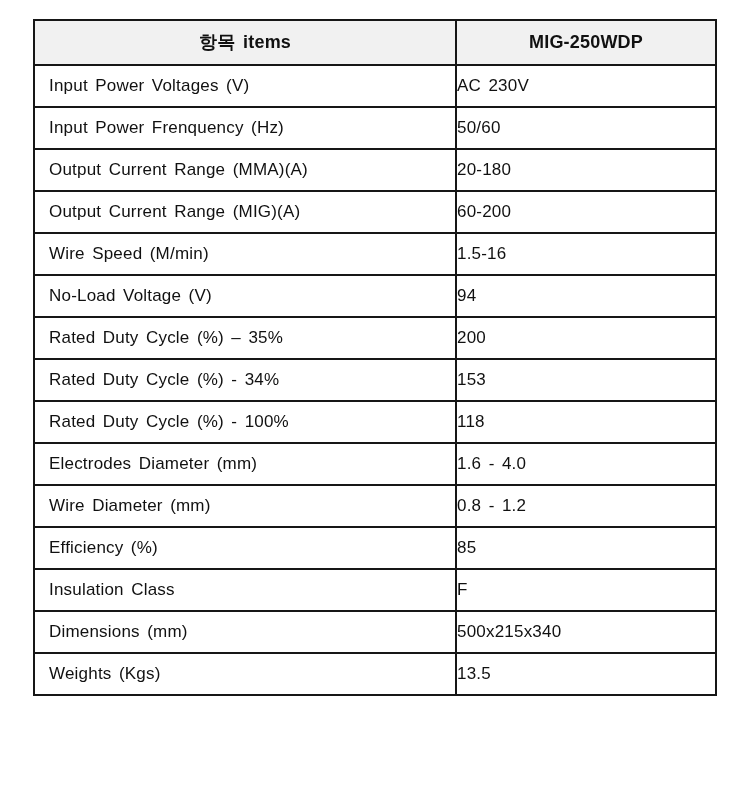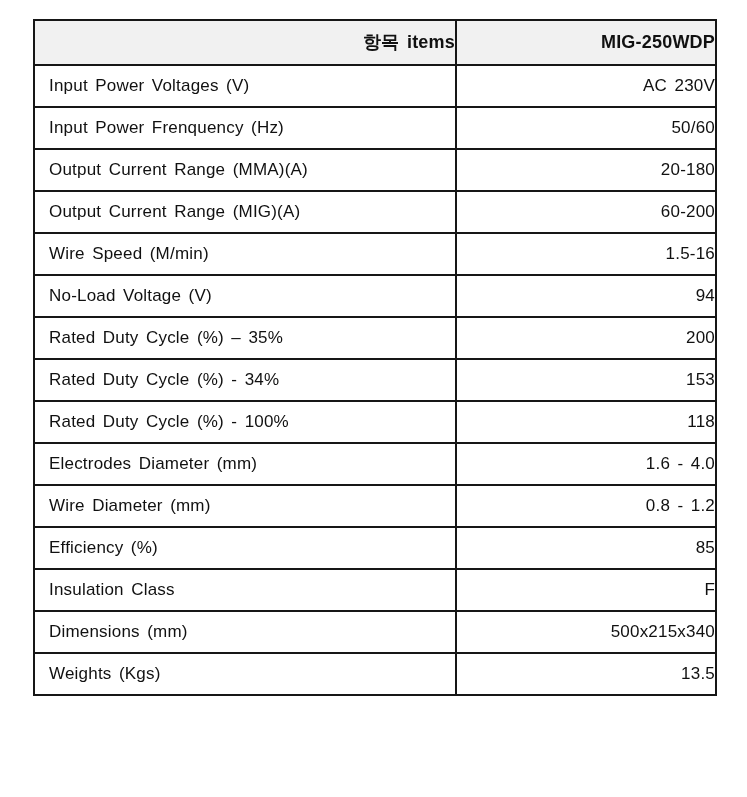--- a/index.html
+++ b/index.html
@@ -40,34 +40,34 @@
   
   table.spec-table th + th,
   table.spec-table td + td {
     border-left-width: 2px;
   }
   table.spec-table thead th {
     height: 45px;
     background: #f1f1f1;
     font-weight: bold;
     font-size: 18px;
-    text-align: right;
+    text-align: center;
     vertical-align: middle;
   }
   table.spec-table tbody td {
     height: 42px;
     vertical-align: middle;
     background: #ffffff;
   }
   table.spec-table tbody td.item-cell {
     text-align: left;
     padding-left: 14px;
   }
   table.spec-table tbody td.value-cell {
-    text-align: right;
+    text-align: left;
   }
 </style>
 </head>
 <body>
 
 <div class="page">
   <table class="spec-table">
     <colgroup>
       <col class="col-item">
       <col class="col-value">

